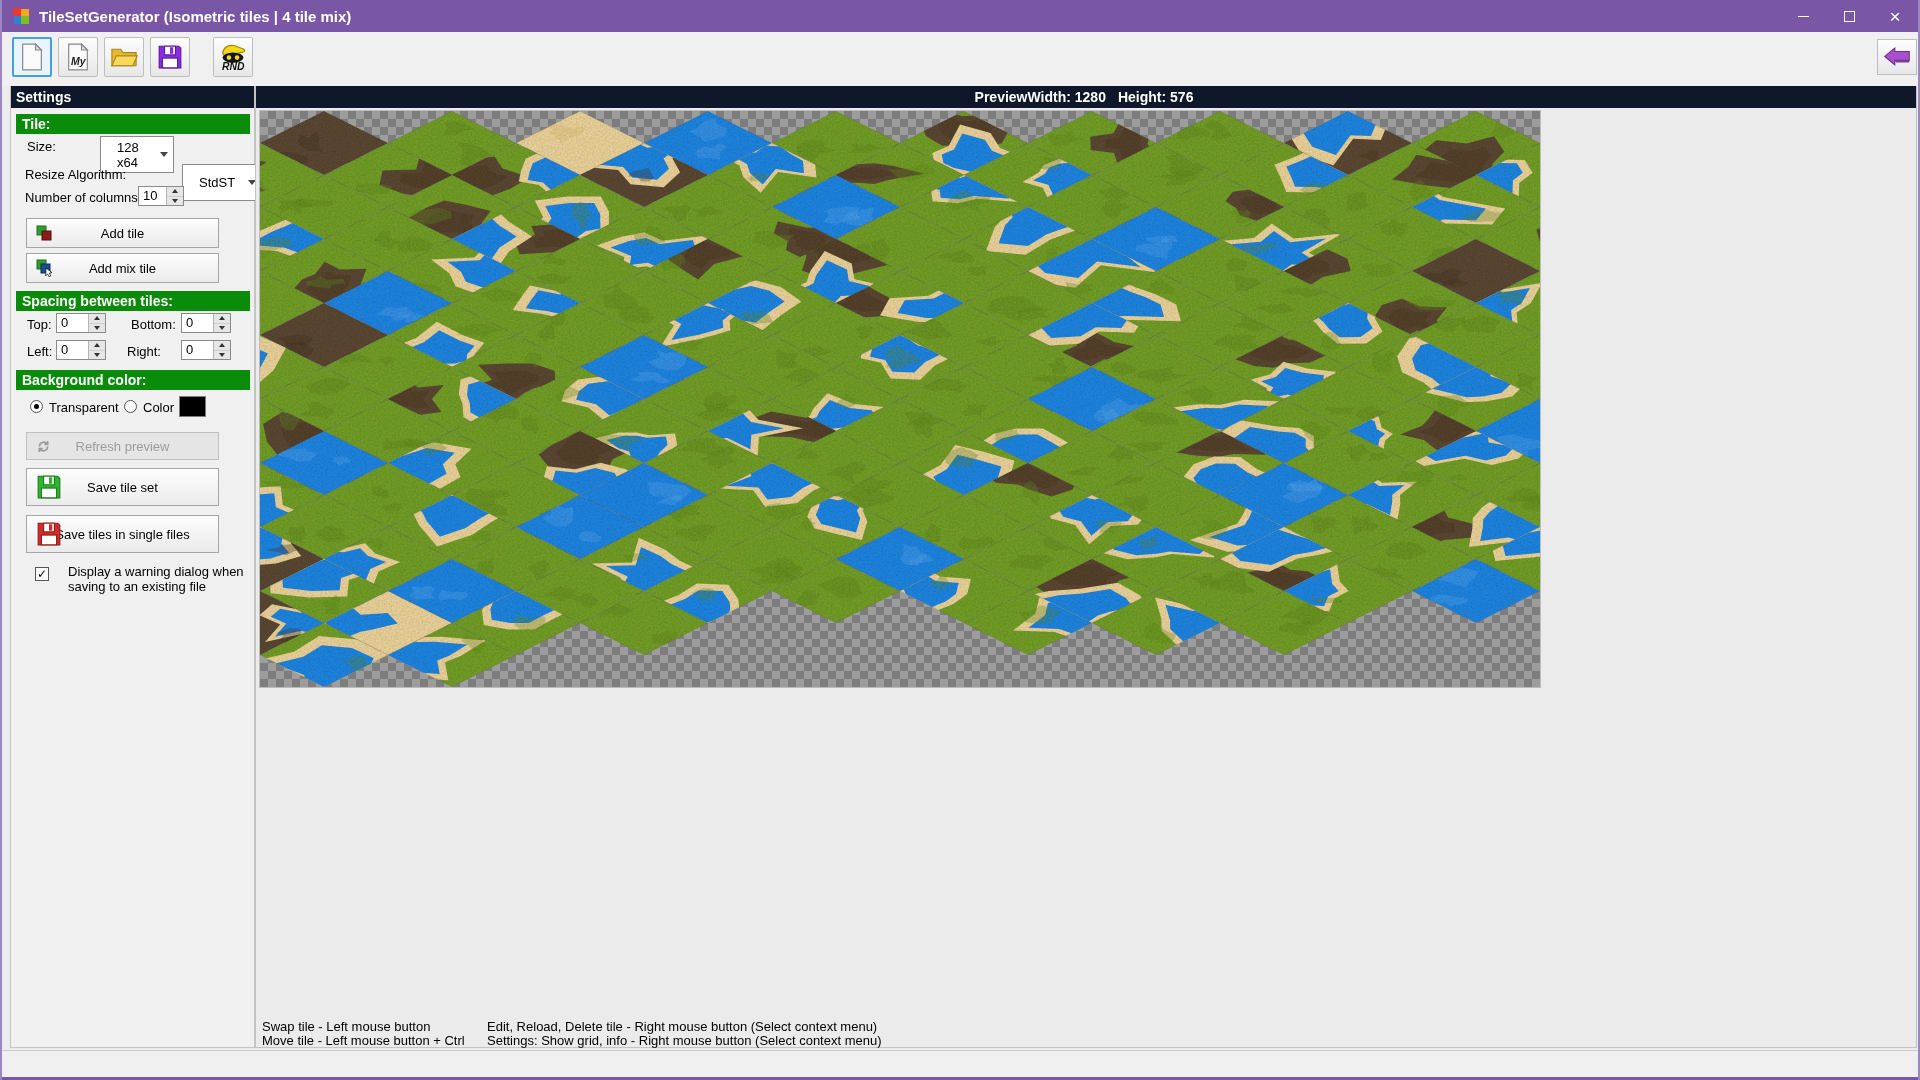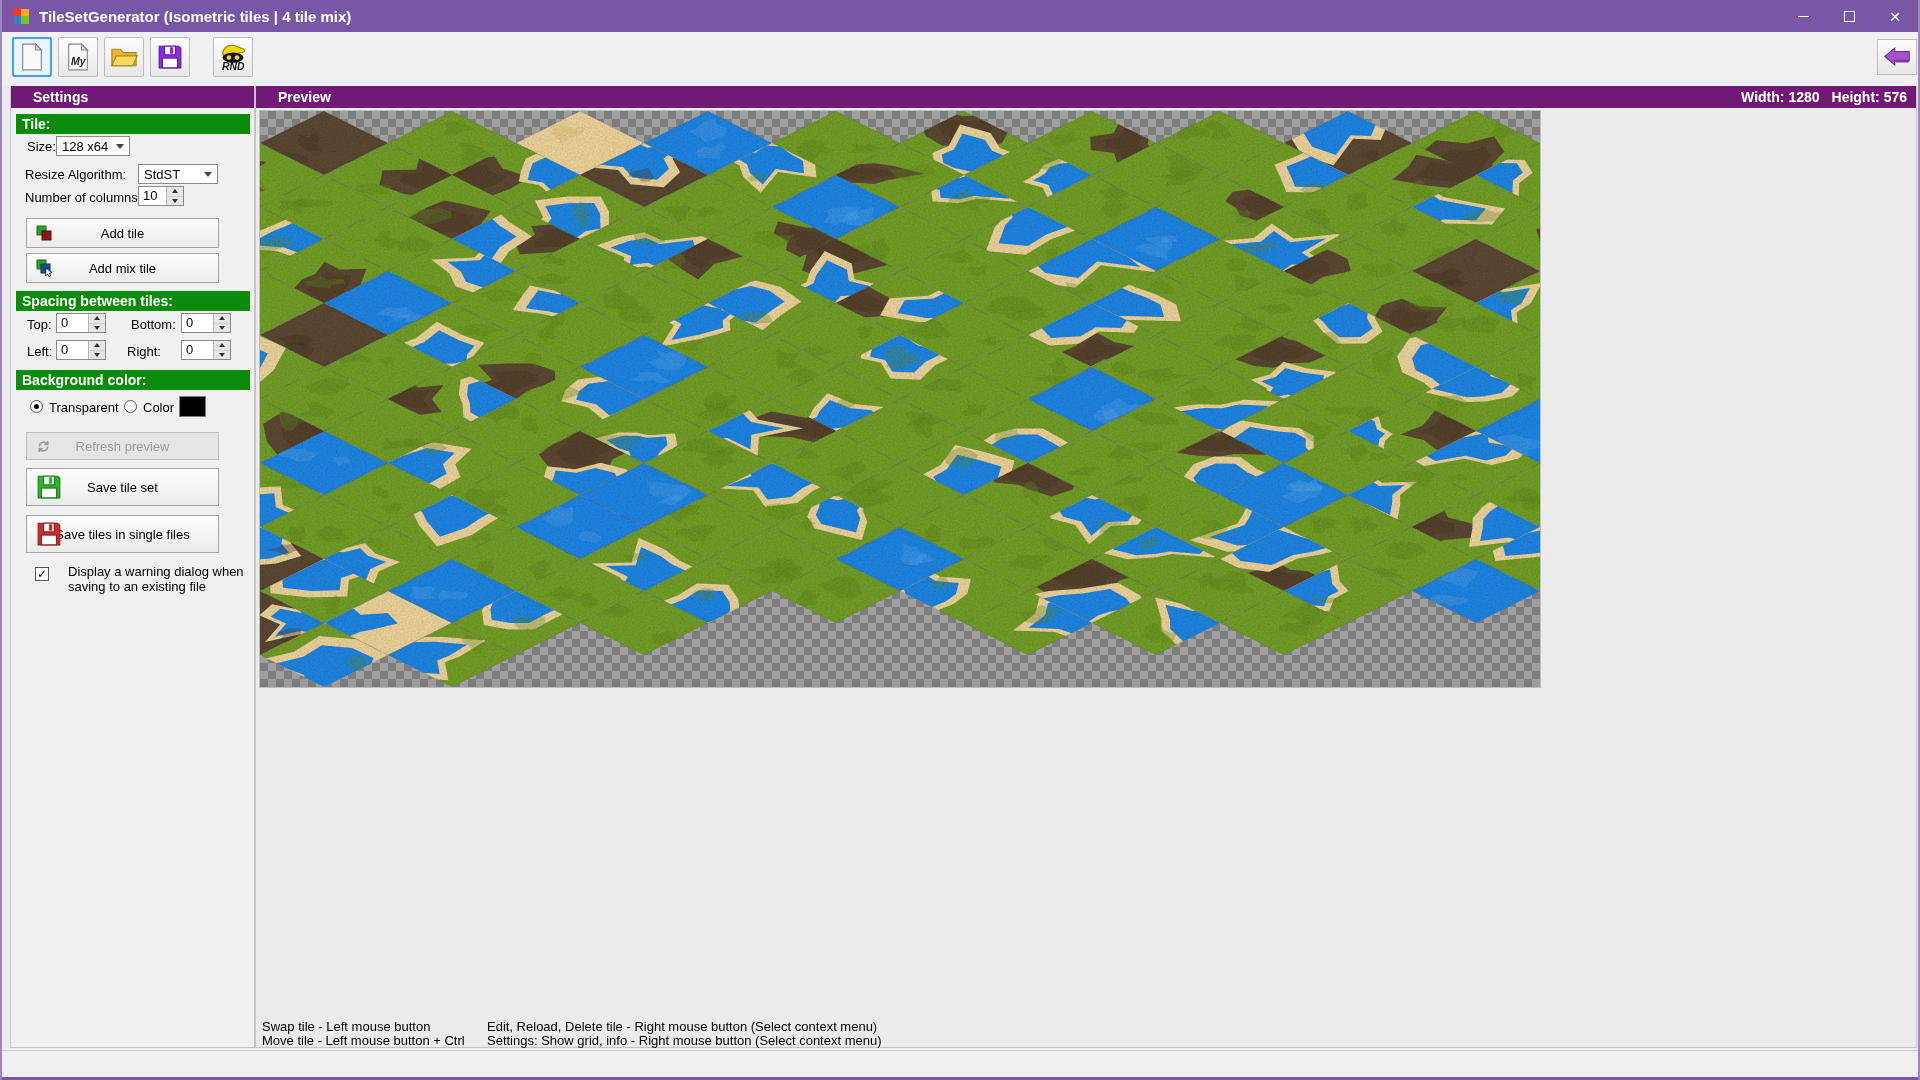--- a/index.html
+++ b/index.html
@@ -22,35 +22,35 @@
 
   
   .toolbar{position:absolute;left:0;top:32px;right:0;height:54px;background:#f0f0f0;}
   .tb-btn{position:absolute;top:5px;width:40px;height:40px;background:linear-gradient(#fdfdfd,#e7e7e7);
     border:1px solid #bdbdbd;border-radius:2px;display:flex;align-items:center;justify-content:center;}
   .tb-btn.active{border:2px solid #43a0e8;background:#eaf4fd;}
   .tb-btn-right{position:absolute;top:7px;left:1875px;width:40px;height:36px;background:linear-gradient(#fdfdfd,#e7e7e7);
     border:1px solid #bdbdbd;display:flex;align-items:center;justify-content:center;}
 
   
-  .panel-header{height:22px;background:#701a75;color:#fff;font-weight:bold;font-size:14px;
-    line-height:22px;padding-left:22px;}
+  .panel-header{height:22px;background:#0f172a;color:#fff;font-weight:bold;font-size:14px;
+    line-height:22px;padding-left:5px;}
   .settings-panel{position:absolute;left:8px;top:86px;width:245px;height:962px;
     background:#f0f0f0;border:1px solid #c4c4c4;border-top:none;}
   .preview-panel{position:absolute;left:253px;top:86px;width:1662px;height:962px;
     background:#ebebeb;border:1px solid #c4c4c4;border-top:none;}
-  .preview-panel .panel-header{display:flex;justify-content:space-between;padding-right:9px;}
+  .preview-panel .panel-header{display:flex;justify-content:center;padding-right:9px;}
   .ph-right{display:flex;gap:12px;}
 
   
   .green-bar{position:absolute;left:5px;width:234px;height:20px;background:#0a8b0a;color:#fff;
     font-weight:bold;font-size:14px;line-height:20px;padding-left:6px;}
   .lbl{position:absolute;font-size:13px;white-space:nowrap;}
-  .combo{position:absolute;height:20px;background:#fff;border:1px solid #8a8a8a;font-size:13px;
-    display:flex;align-items:center;padding-left:5px;}
+  .combo{position:absolute;height:37px;background:#fff;border:1px solid #8a8a8a;font-size:13px;
+    display:flex;align-items:center;padding-left:16px;margin-left:44px;}
   .chev{margin-left:auto;margin-right:5px;width:0;height:0;border-left:4px solid transparent;
     border-right:4px solid transparent;border-top:5px solid #444;}
   .spin{position:absolute;height:20px;background:#fff;border:1px solid #8a8a8a;display:flex;font-size:13px;}
   .spin .val{flex:1;padding-left:4px;line-height:18px;}
   .spin .btns{width:17px;display:flex;flex-direction:column;border-left:1px solid #b5b5b5;}
   .spin .btns > div{flex:1;background:#e6e6e6;display:flex;align-items:center;justify-content:center;}
   .spin .btns > div:first-child{border-bottom:1px solid #cfcfcf;}
   .tri-up{width:0;height:0;border-left:3px solid transparent;border-right:3px solid transparent;border-bottom:4px solid #333;}
   .tri-dn{width:0;height:0;border-left:3px solid transparent;border-right:3px solid transparent;border-top:4px solid #333;}
   .btn{position:absolute;left:15px;width:193px;background:linear-gradient(#fdfdfd,#ebebeb);

